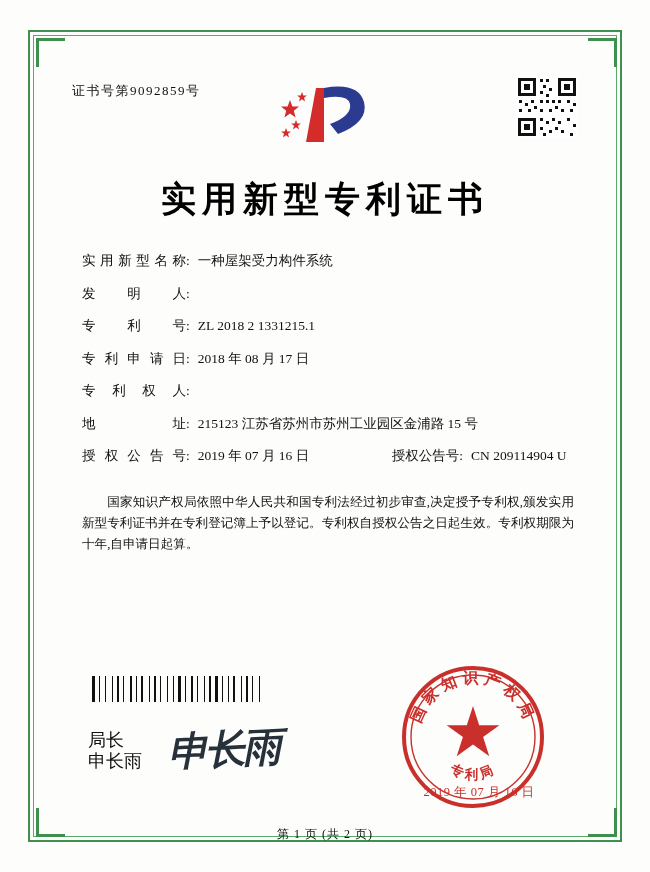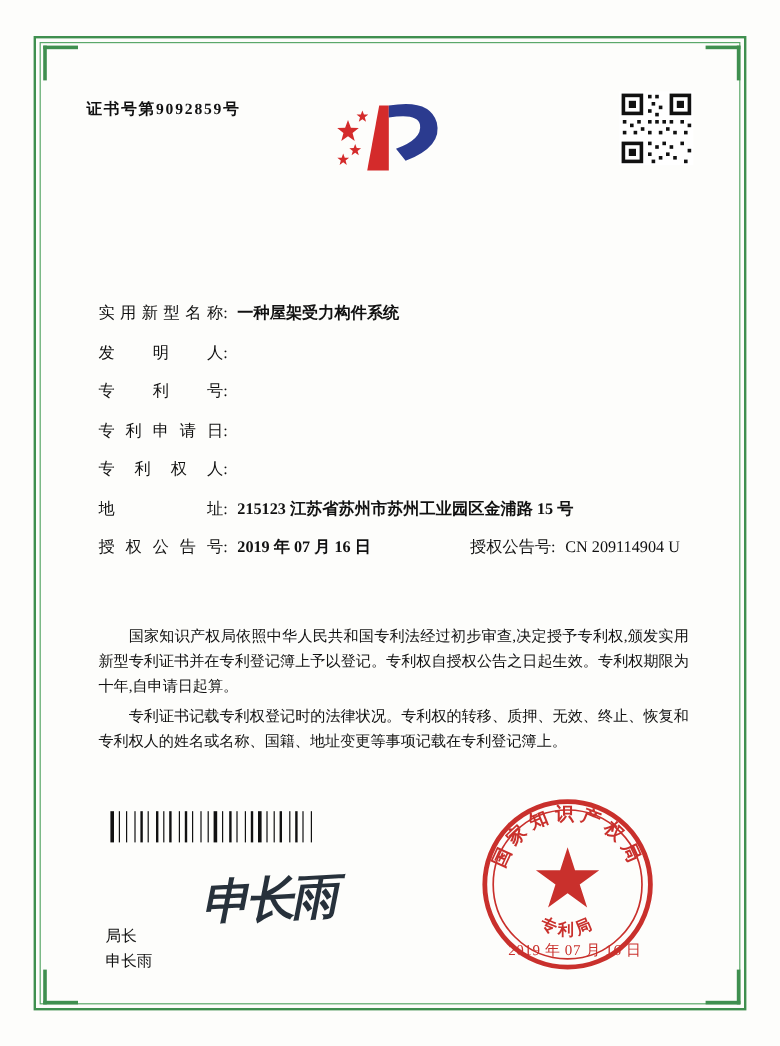--- a/index.html
+++ b/index.html
@@ -47,21 +47,20 @@
   .corner.bl { left: 36px; top: 808px; border-left-width: 3px; border-bottom-width: 3px; }
   .corner.br { left: 588px; top: 808px; border-right-width: 3px; border-bottom-width: 3px; }
 
   
   .cert-number {
     position: absolute;
     left: 72px; top: 82px;
     font-size: 13px;
     letter-spacing: 1.5px;
     color: #111;
-    font-weight: bold;
   }
   .logo {
     position: absolute;
     left: 272px; top: 72px;
     width: 108px; height: 78px;
   }
   .qr {
     position: absolute;
     right: 72px; top: 76px;
     width: 62px; height: 62px;
@@ -98,38 +97,37 @@
   }
   .field-label.spread {
     display: inline-block;
     text-align: justify;
     text-align-last: justify;
   }
   .w-lbl-long { width: 104px; }
   .field-value {
     margin-left: 8px;
     flex: 1 1 auto;
-    font-weight: bold;
   }
   .field-row.double .field-value {
     flex: 0 0 auto;
     min-width: 176px;
   }
   .field-label2 {
     white-space: nowrap;
     margin-left: 18px;
   }
   .field-value2 {
     margin-left: 8px;
   }
 
   
   .paragraphs {
     position: absolute;
-    left: 82px; top: 520px;
+    left: 82px; top: 492px;
     width: 492px;
     font-size: 12.6px;
     line-height: 21px;
     color: #111;
     text-align: justify;
   }
   .paragraphs p {
     margin: 0 0 4px 0;
     text-indent: 2em;
   }
@@ -145,24 +143,23 @@
   .barcode i {
     display: block;
     background: #111;
     height: 100%;
   }
 
   
   .sign-block {
     position: absolute;
     left: 88px; top: 730px;
-    font-size: 13px;
+    font-size: 18px;
     line-height: 21px;
     color: #111;
-    margin-top: 39px;
   }
   .sign-script {
     position: absolute;
     left: 168px; top: 722px;
     font-size: 40px;
     font-family: "DejaVu Serif", serif;
     font-style: italic;
     font-weight: bold;
     color: #15202b;
     letter-spacing: -3px;
@@ -268,38 +265,41 @@
         <rect x="24" y="51" width="3" height="3"></rect>
           <rect x="33" y="54" width="3" height="3"></rect>
           <rect x="39" y="51" width="3" height="3"></rect>
         <rect x="45" y="54" width="3" height="3"></rect>
           <rect x="54" y="57" width="3" height="3"></rect>
           <rect x="27" y="57" width="3" height="3"></rect>
       </g>
     </svg>
   </div>
 
+  <div class="title">实用新型专利证书</div>
 
   <div class="fields">
     <div class="field-row">
       <span class="field-label spread w-lbl-long">实用新型名称</span>
       <span>:</span>
       <span class="field-value">一种屋架受力构件系统</span>
     </div>
     <div class="field-row">
       <span class="field-label spread w-lbl-long">发 明 人</span>
       <span>:</span>
     </div>
     <div class="field-row">
       <span class="field-label spread w-lbl-long">专 利 号</span>
       <span>:</span>
+      <span class="field-value">ZL 2018 2 1331215.1</span>
     </div>
     <div class="field-row">
       <span class="field-label spread w-lbl-long">专利申请日</span>
       <span>:</span>
+      <span class="field-value">2018 年 08 月 17 日</span>
     </div>
     <div class="field-row">
       <span class="field-label spread w-lbl-long">专 利 权 人</span>
       <span>:</span>
     </div>
     <div class="field-row">
       <span class="field-label spread w-lbl-long">地 址</span>
       <span>:</span>
       <span class="field-value">215123 江苏省苏州市苏州工业园区金浦路 15 号</span>
     </div>
@@ -307,21 +307,20 @@
       <span class="field-label spread w-lbl-long">授权公告号</span>
       <span>:</span>
       <span class="field-value">2019 年 07 月 16 日</span>
       <span class="field-label2">授权公告号:</span>
       <span class="field-value2">CN 209114904 U</span>
     </div>
   </div>
 
   <div class="paragraphs">
     <p>国家知识产权局依照中华人民共和国专利法经过初步审查,决定授予专利权,颁发实用新型专利证书并在专利登记簿上予以登记。专利权自授权公告之日起生效。专利权期限为十年,自申请日起算。</p>
-    <p>专利证书记载专利权登记时的法律状况。专利权的转移、质押、无效、终止、恢复和专利权人的姓名或名称、国籍、地址变更等事项记载在专利登记簿上。</p>
   </div>
 
   <div class="barcode" id="barcode">
       <i style="width:3px;"></i>
       <i style="width:1.5px;background:transparent;"></i>
       <i style="width:1px;background:transparent;"></i>
       <i style="width:1.5px;background:transparent;"></i>
       <i style="width:1px;"></i>
       <i style="width:1.5px;background:transparent;"></i>
       <i style="width:2px;background:transparent;"></i>
@@ -452,13 +451,14 @@
       <text font-family="'Liberation Serif', serif" font-size="15.5" font-weight="bold" fill="#c9302c" letter-spacing="5">
         <textPath href="#sealTopArc" startOffset="50%" text-anchor="middle">国家知识产权局</textPath>
       </text>
       <text font-family="'Liberation Serif', serif" font-size="13.5" font-weight="bold" fill="#c9302c" letter-spacing="3">
         <textPath href="#sealBottomArc" startOffset="50%" text-anchor="middle">专利局</textPath>
       </text>
     </svg>
   </div>
   <div class="seal-date">2019 年 07 月 16 日</div>
 
+  <div class="footer">第 1 页 (共 2 页)</div>
 </div>
 
 </body></html>

